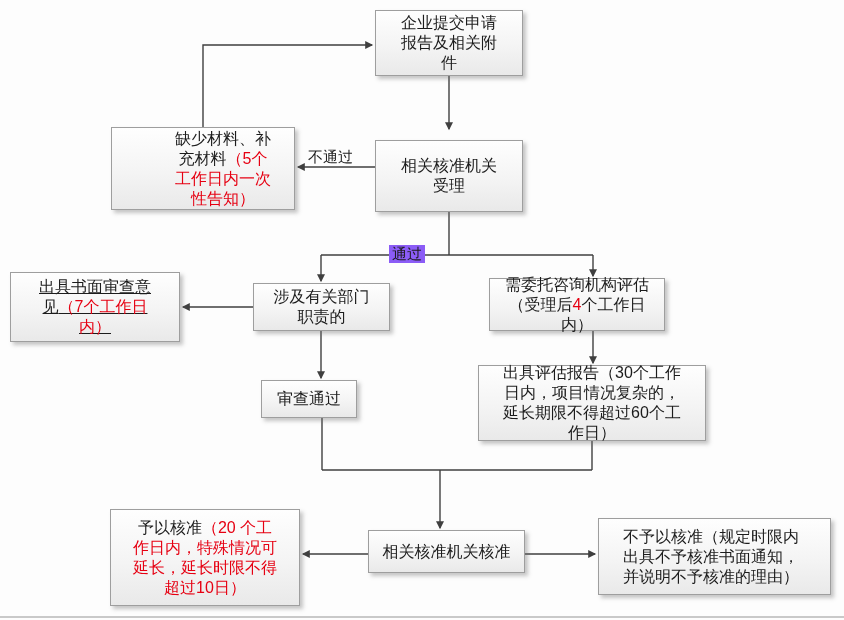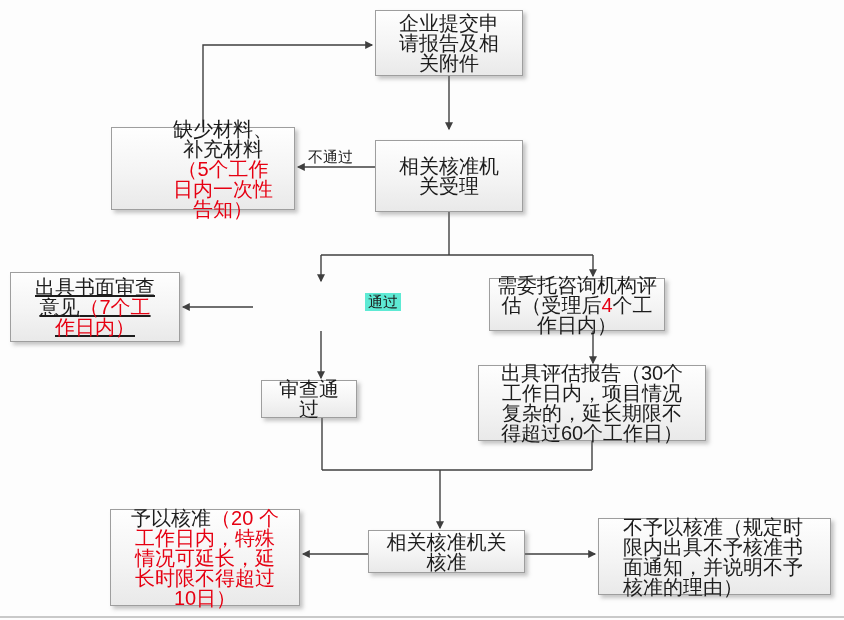--- a/index.html
+++ b/index.html
@@ -15,21 +15,21 @@
   }
   svg.connectors { position:absolute; left:0; top:0; width:844px; height:620px; }
   svg.connectors path { stroke:var(--line,#3f3f3f); stroke-width:1.4; fill:none; }
 
   .node {
     position:absolute;
     border:1px solid var(--border,#9e9e9e);
     background:linear-gradient(180deg,#fefefe 0%,#f4f4f4 55%,#e9e9e9 100%);
     box-shadow:3px 3px 4px rgba(110,110,110,0.40);
     display:flex; align-items:center; justify-content:center;
-    font-size:20px; line-height:20px; text-align:center;
+    font-size:16px; line-height:20px; text-align:center;
   }
   .node .txt { width:100%; }
   .red { color:var(--red,#e60012); }
 
   #n-submit   { left:375px; top:10px;  width:148px; height:66px; }
   #n-submit .txt { padding:0 18px; }
   #n-accept   { left:375px; top:140px; width:148px; height:72px;justify-content:flex-end; }
   #n-accept .txt { padding:0 18px; }
   #n-missing  { left:111px; top:127px; width:184px; height:83px;padding-left:40px; }
   #n-missing .txt { padding:0 21px; }
@@ -45,21 +45,21 @@
   #n-report .txt { padding:0 18px; text-align:center; }
   #n-approve  { left:368px; top:530px; width:157px; height:43px; }
   #n-approve .txt { padding:0 8px; }
   #n-approved { left:110px; top:509px; width:190px; height:97px; }
   #n-approved .txt { padding:0 20px; }
   #n-rejected { left:598px; top:518px; width:233px; height:77px; }
   #n-rejected .txt { padding:0 24px; text-align:left; }
 
   .edge-label { position:absolute; font-size:15px; line-height:18px; color:var(--ink,#1c1c1c); }
   #lbl-notpass { left:308px; top:148px; }
-  #lbl-pass    { left:365px; top:245px; background:#5eead4; padding:0 3px;margin-top:48px; }
+  #lbl-pass    { left:389px; top:245px; background:#8b5cf6; padding:0 3px; }
 
   #bottom-line { position:absolute; left:0; top:616px; width:844px; height:2px;
                  background:var(--divider,#c9c9c9); }
 </style>
 </head>
 <body>
 
 <div id="canvas">
 
   <svg class="connectors" viewBox="0 0 844 620" xmlns="http://www.w3.org/2000/svg">
@@ -91,20 +91,23 @@
   </div>
 
   <div class="node" id="n-accept">
     <div class="txt">相关核准机关受理</div>
   </div>
 
   <div class="node" id="n-missing">
     <div class="txt"><span>缺少材料、补充材料</span><span class="red">（5个工作日内一次性告知）</span></div>
   </div>
 
+  <div class="node" id="n-dept">
+    <div class="txt">涉及有关部门职责的</div>
+  </div>
 
   <div class="node" id="n-opinion">
     <div class="txt"><span>出具书面审查意见</span><span class="red">（7个工作日内）</span></div>
   </div>
 
   <div class="node" id="n-review">
     <div class="txt">审查通过</div>
   </div>
 
   <div class="node" id="n-entrust">

